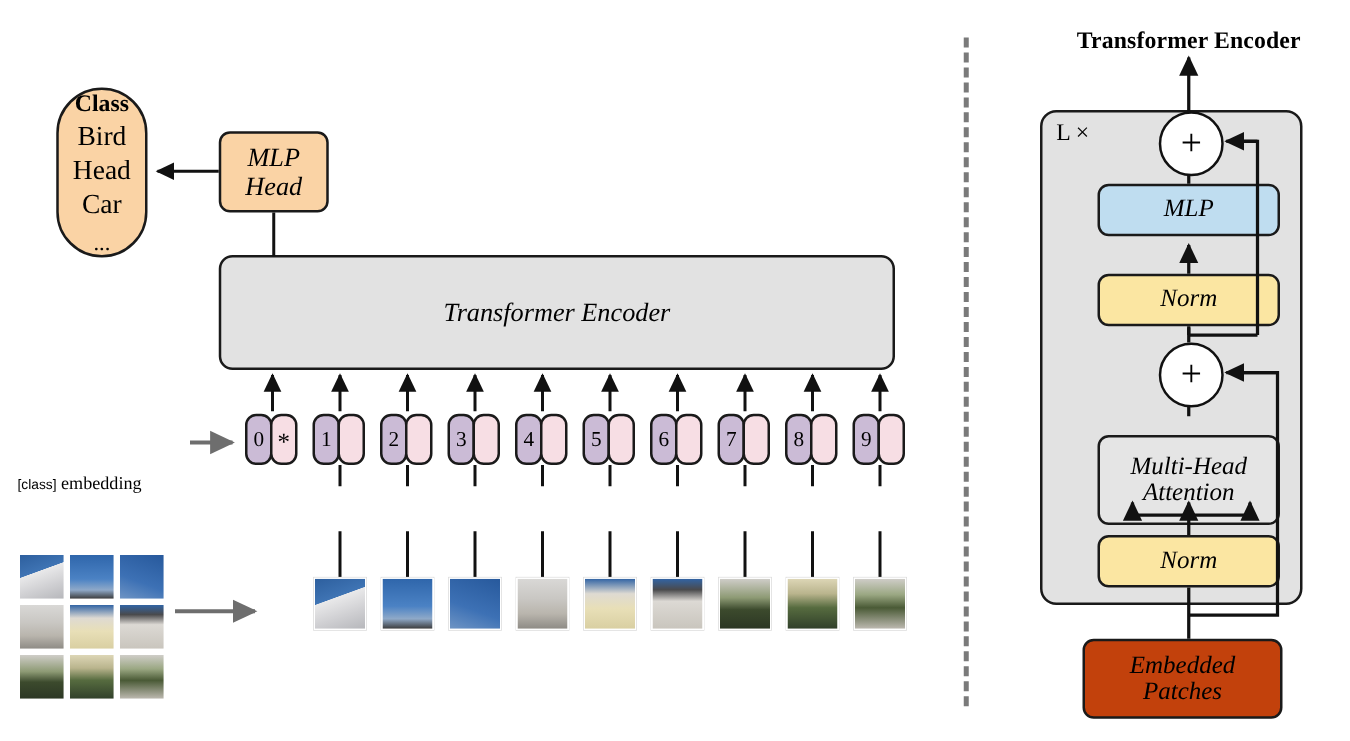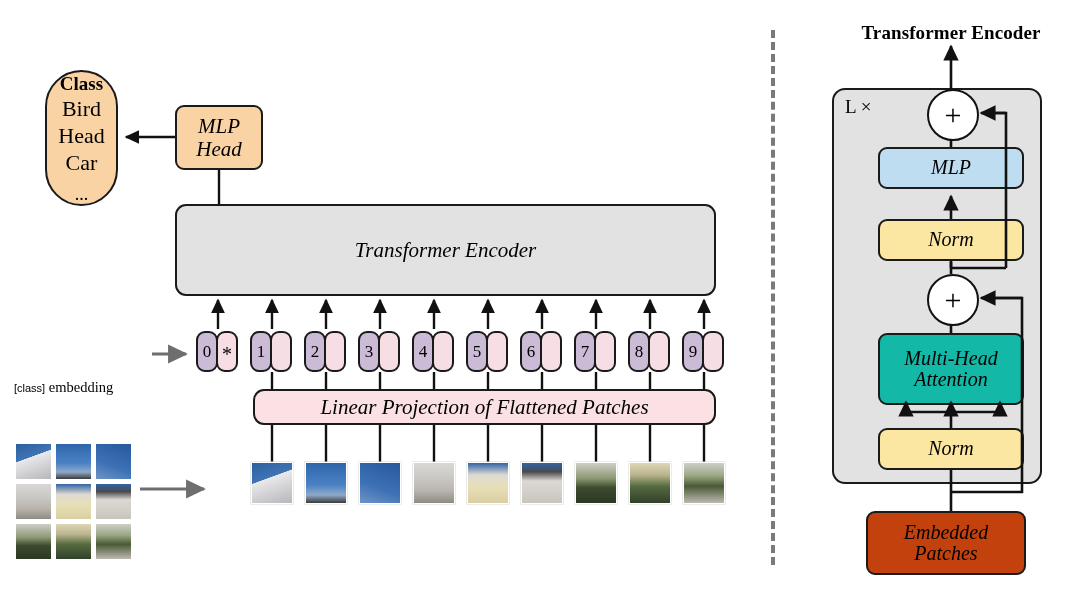--- a/index.html
+++ b/index.html
@@ -109,23 +109,20 @@
 
   <div class="abs box mlp-head" style="left:175px; top:105px; width:88px; height:65px; background:#fad3a5;">
     <span class="box-lbl">MLP
 Head</span>
   </div>
 
   <div class="abs box encoder-big" style="left:175px; top:204px; width:541px; height:92px; background:#e2e2e2;">
     <span class="box-lbl">Transformer Encoder</span>
   </div>
 
-  <div class="abs box linproj" style="left:253px; top:389px; width:463px; height:36px; background:#fbe0e4;">
-    <span class="box-lbl">Linear Projection of Flattened Patches</span>
-  </div>
 
 
   <div class="abs" style="left:14px; top:378px; width:168px; font-size:14.5px; line-height:1.35;">
     <div style="white-space:nowrap;">
       <span style="font-family:Liberation Sans, sans-serif; font-size:11px;margin-top:34px;">[class]</span><span> embedding</span>
     </div>
   </div>
 
   <div class="abs" id="tokens-row" style="left:0; top:0; width:1080px; height:593px;">
       <svg class="ov" viewBox="0 0 1080 593">
@@ -241,21 +238,21 @@
   <div class="abs lx" style="left:845px; top:96px;">L ×</div>
 
   <div class="abs box enc-block" style="left:878px; top:147px; width:146px; height:42px; background:#bfddf0;">
     <span class="box-lbl">MLP</span>
   </div>
 
   <div class="abs box enc-block" style="left:878px; top:219px; width:146px; height:42px; background:#fbe6a2;">
     <span class="box-lbl">Norm</span>
   </div>
 
-  <div class="abs box enc-block" style="left:878px; top:333px; width:146px; height:72px; background:#14b8a6;">
+  <div class="abs box enc-block" style="left:878px; top:348px; width:146px; height:72px; background:#e5e5e5;">
     <span class="box-lbl">Multi-Head
 Attention</span>
   </div>
 
   <div class="abs box enc-block" style="left:878px; top:428px; width:146px; height:42px; background:#fbe6a2;">
     <span class="box-lbl">Norm</span>
   </div>
 
   <div class="abs box enc-block" style="left:866px; top:511px; width:160px; height:64px; background:#c2410c; font-size:20px;">
     <span class="box-lbl">Embedded

